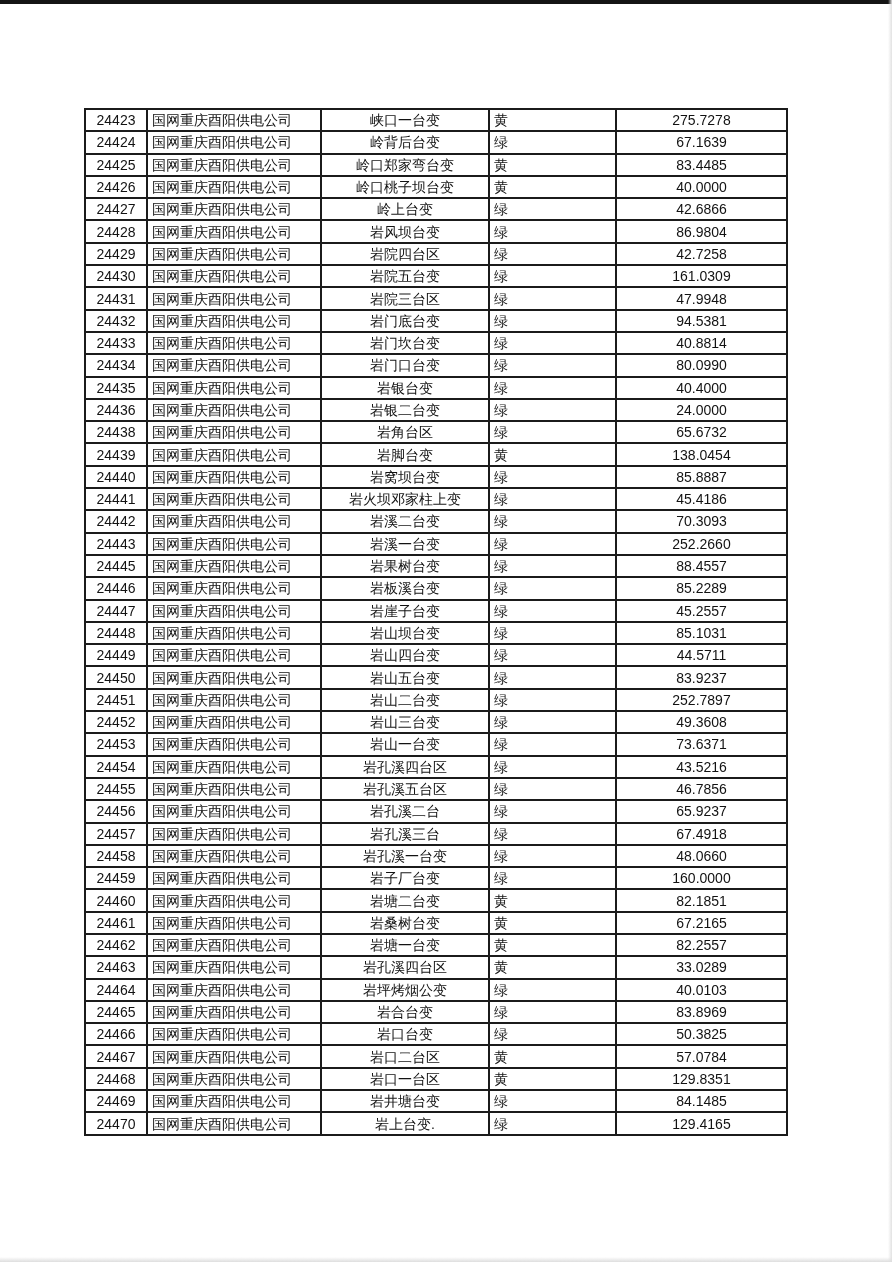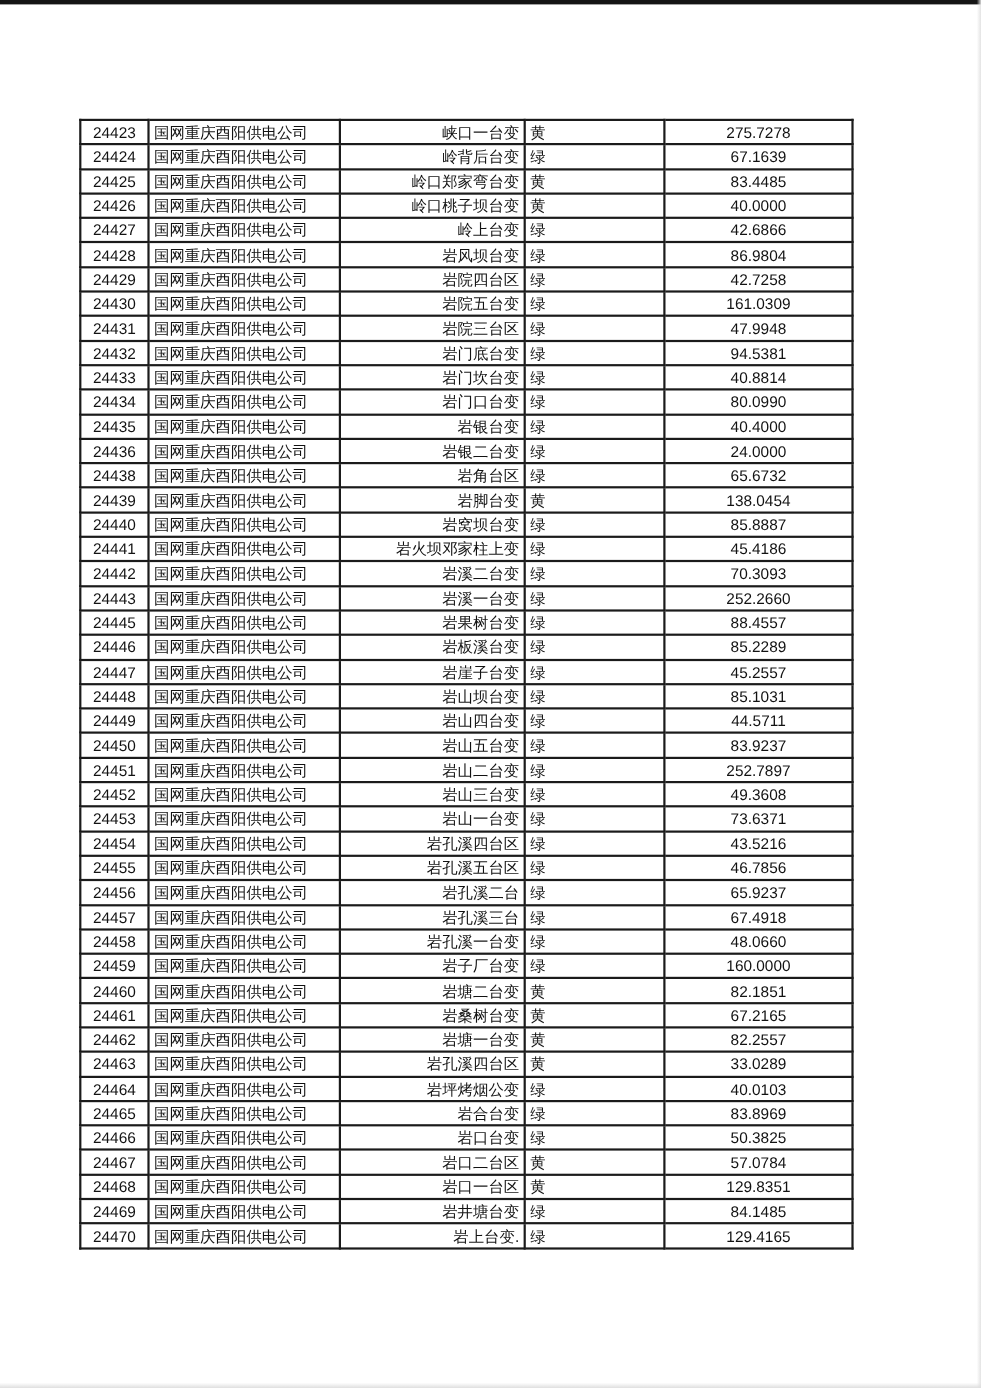--- a/index.html
+++ b/index.html
@@ -28,40 +28,40 @@
     background: linear-gradient(to right, rgba(255,255,255,0), #e2e2e2);
   }
   .bottom-edge {
     position: absolute;
     bottom: 0; left: 0;
     width: 892px; height: 5px;
     background: linear-gradient(to bottom, rgba(255,255,255,0), #dedede);
   }
   table.data-table {
     position: absolute;
-    left: 72px;
+    left: 84px;
     top: 108px;
     width: 702px;
     height: 1028px;
     border-collapse: collapse;
     table-layout: fixed;
   }
   table.data-table td {
     border: 2px solid #1b1b1b;
     font-size: 14px;
     line-height: 1;
     color: #121212;
     padding: 0 4px;
     white-space: nowrap;
     overflow: hidden;
     vertical-align: middle;
   }
   td.col-id     { text-align: center; padding: 0; }
   td.col-company{ text-align: left; }
-  td.col-station{ text-align: right; }
+  td.col-station{ text-align: center; }
   td.col-status { text-align: left; }
   td.col-value  { text-align: center; font-variant-numeric: tabular-nums; }
 </style>
 </head>
 <body>
 
 <div class="page">
   <div class="top-edge"></div>
 
   <table class="data-table">

